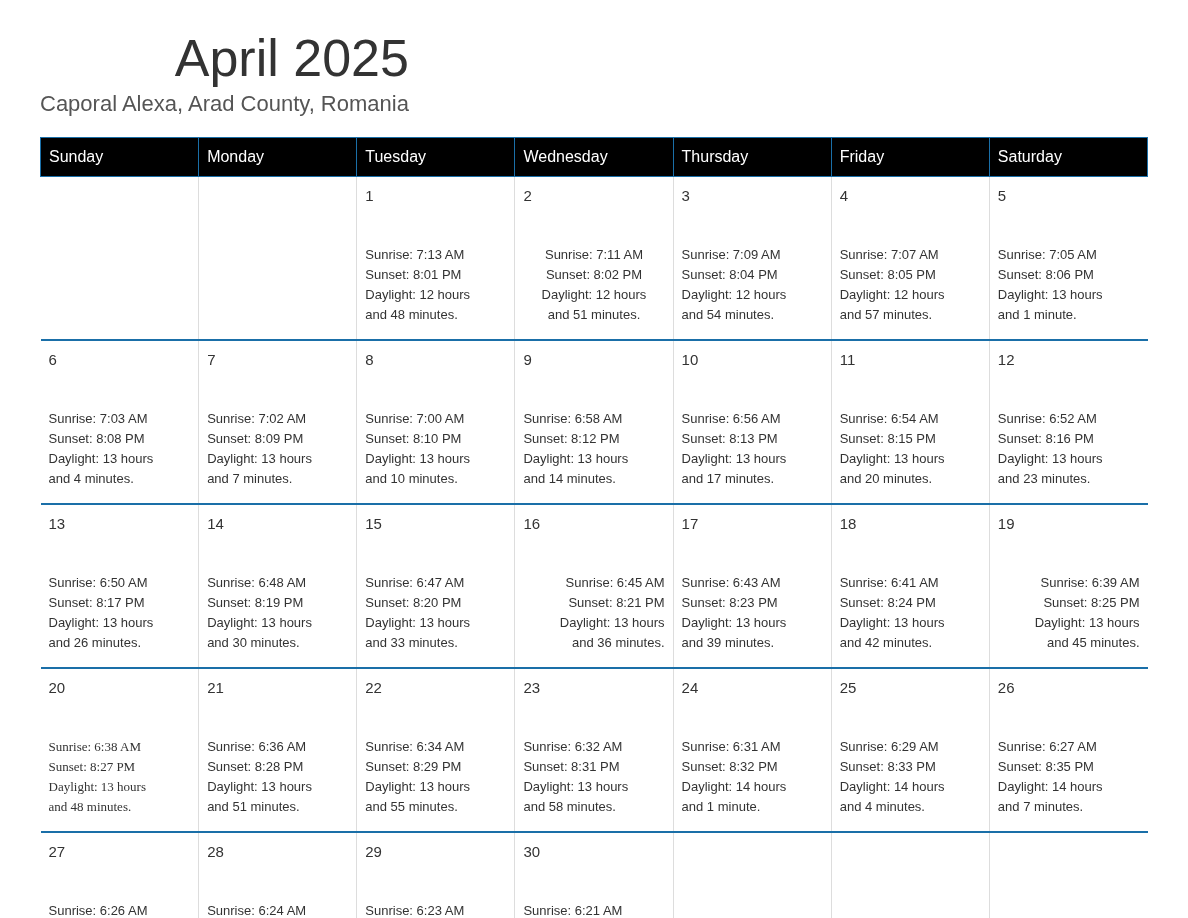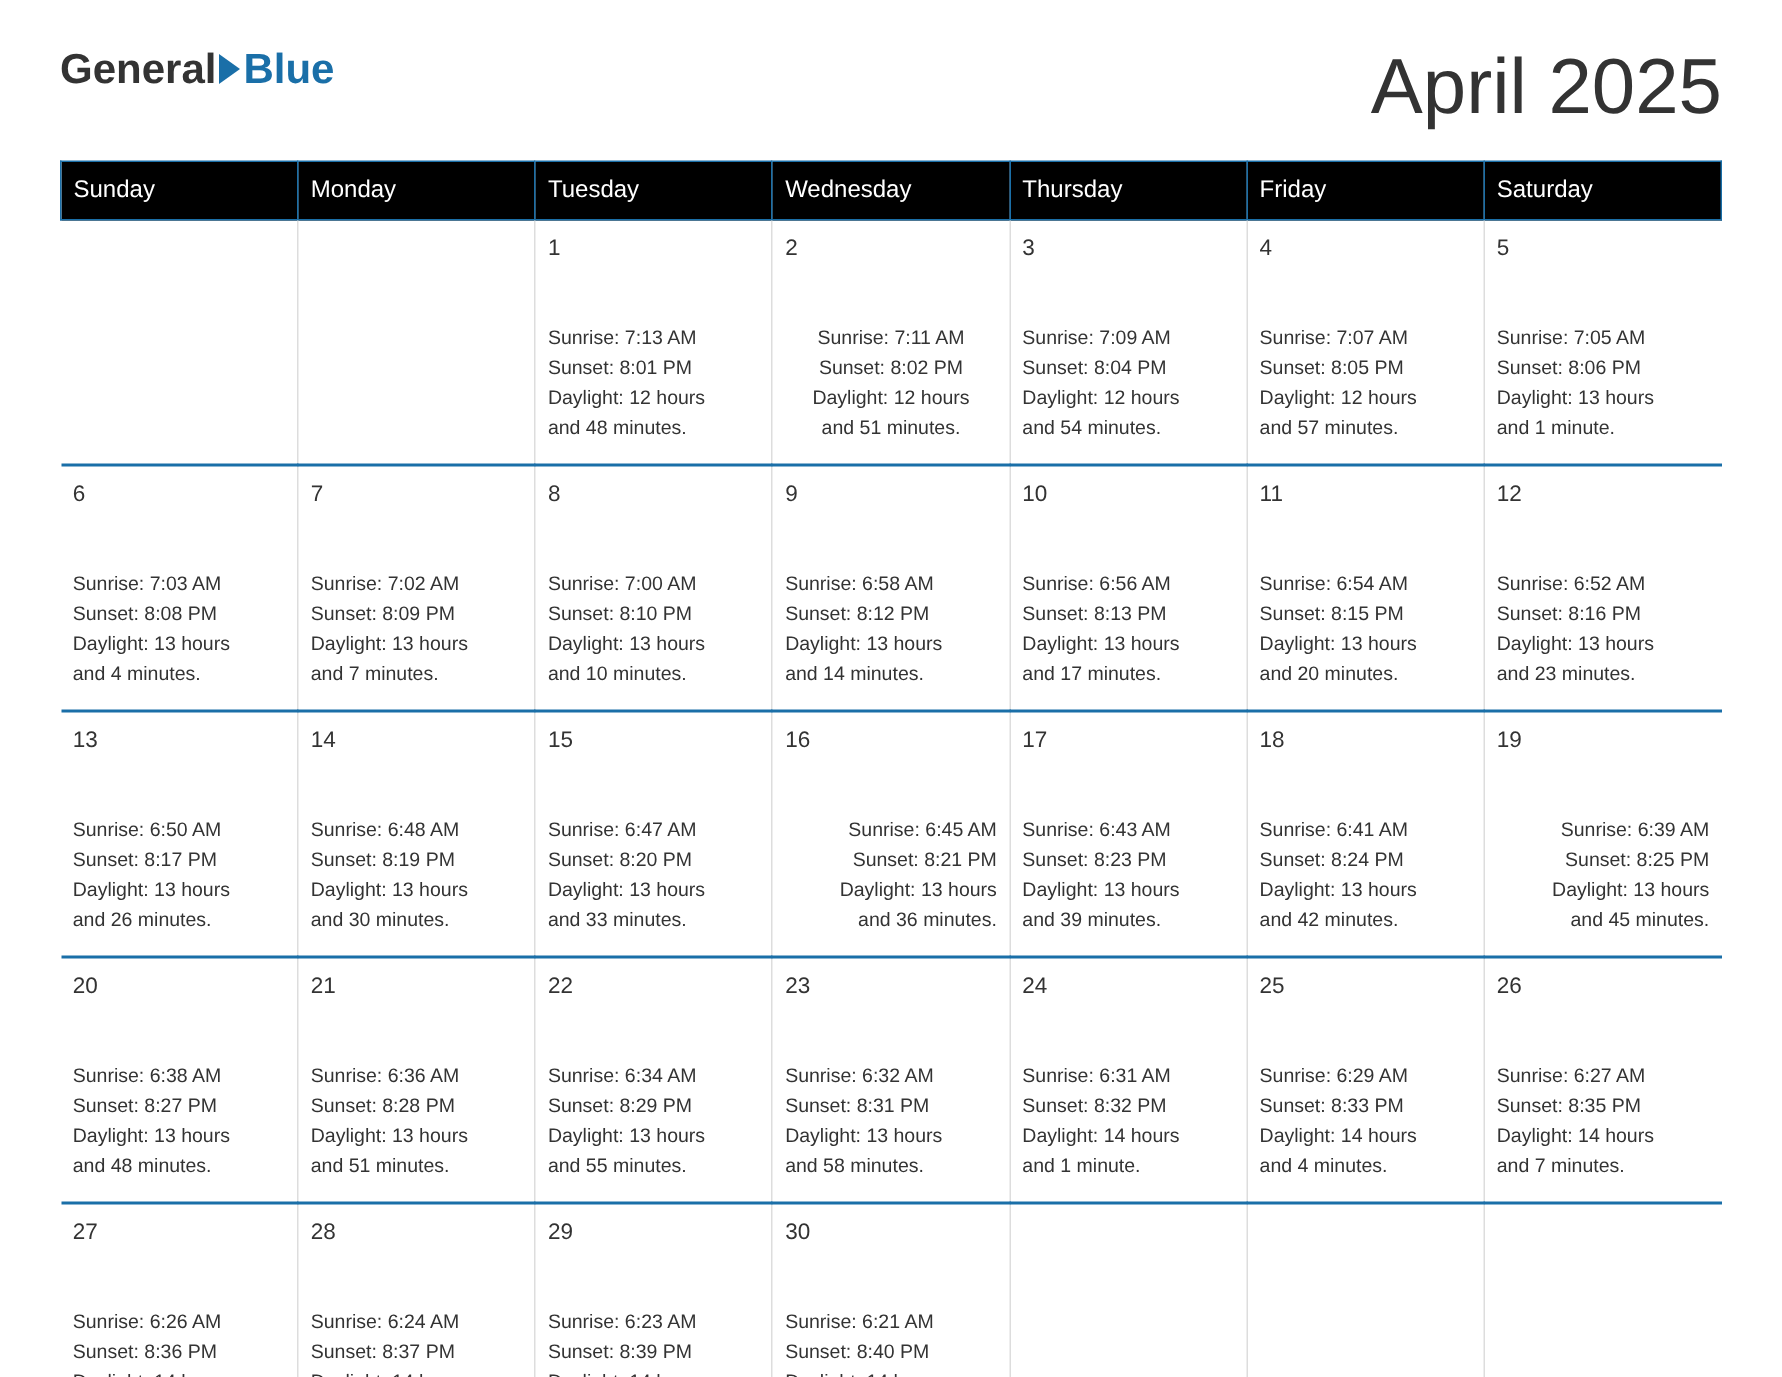--- a/index.html
+++ b/index.html
@@ -94,29 +94,23 @@
       color: #333;
       font-size: 13px;
       line-height: 1.55;
       margin-top: 37px;
     }
   </style>
 </head>
 <body>
 
 <div class="header">
-  <div class="logo">
-    <div class="logo-text">
-      <span class="logo-general">General</span>
-      <span class="logo-arrow"></span>
-      <span class="logo-blue">Blue</span>
-    </div>
-  </div>
   <div class="title-block">
     <div class="month-title">April 2025</div>
+    <div class="location-title">Caporal Alexa, Arad County, Romania</div>
   </div>
 </div>
 
 <table>
   <thead>
     <tr>
     <th>Sunday</th>
         <th>Monday</th>
         <th>Tuesday</th>
         <th>Wednesday</th>
@@ -263,21 +257,21 @@
           <span class="day-number">19</span>
           <div class="day-info" style="white-space: pre-line; text-align: right;">Sunrise: 6:39 AM
 Sunset: 8:25 PM
 Daylight: 13 hours
 and 45 minutes.</div>
         </td>
       </tr>
       <tr>
         <td>
           <span class="day-number">20</span>
-          <div class="day-info" style="white-space: pre-line;">Sunrise: 6:38 AM
+          <div class="day-info" style="white-space: pre-line; font-family: Liberation Serif, serif;">Sunrise: 6:38 AM
 Sunset: 8:27 PM
 Daylight: 13 hours
 and 48 minutes.</div>
         </td>
         <td>
           <span class="day-number">21</span>
           <div class="day-info" style="white-space: pre-line;">Sunrise: 6:36 AM
 Sunset: 8:28 PM
 Daylight: 13 hours
 and 51 minutes.</div>

